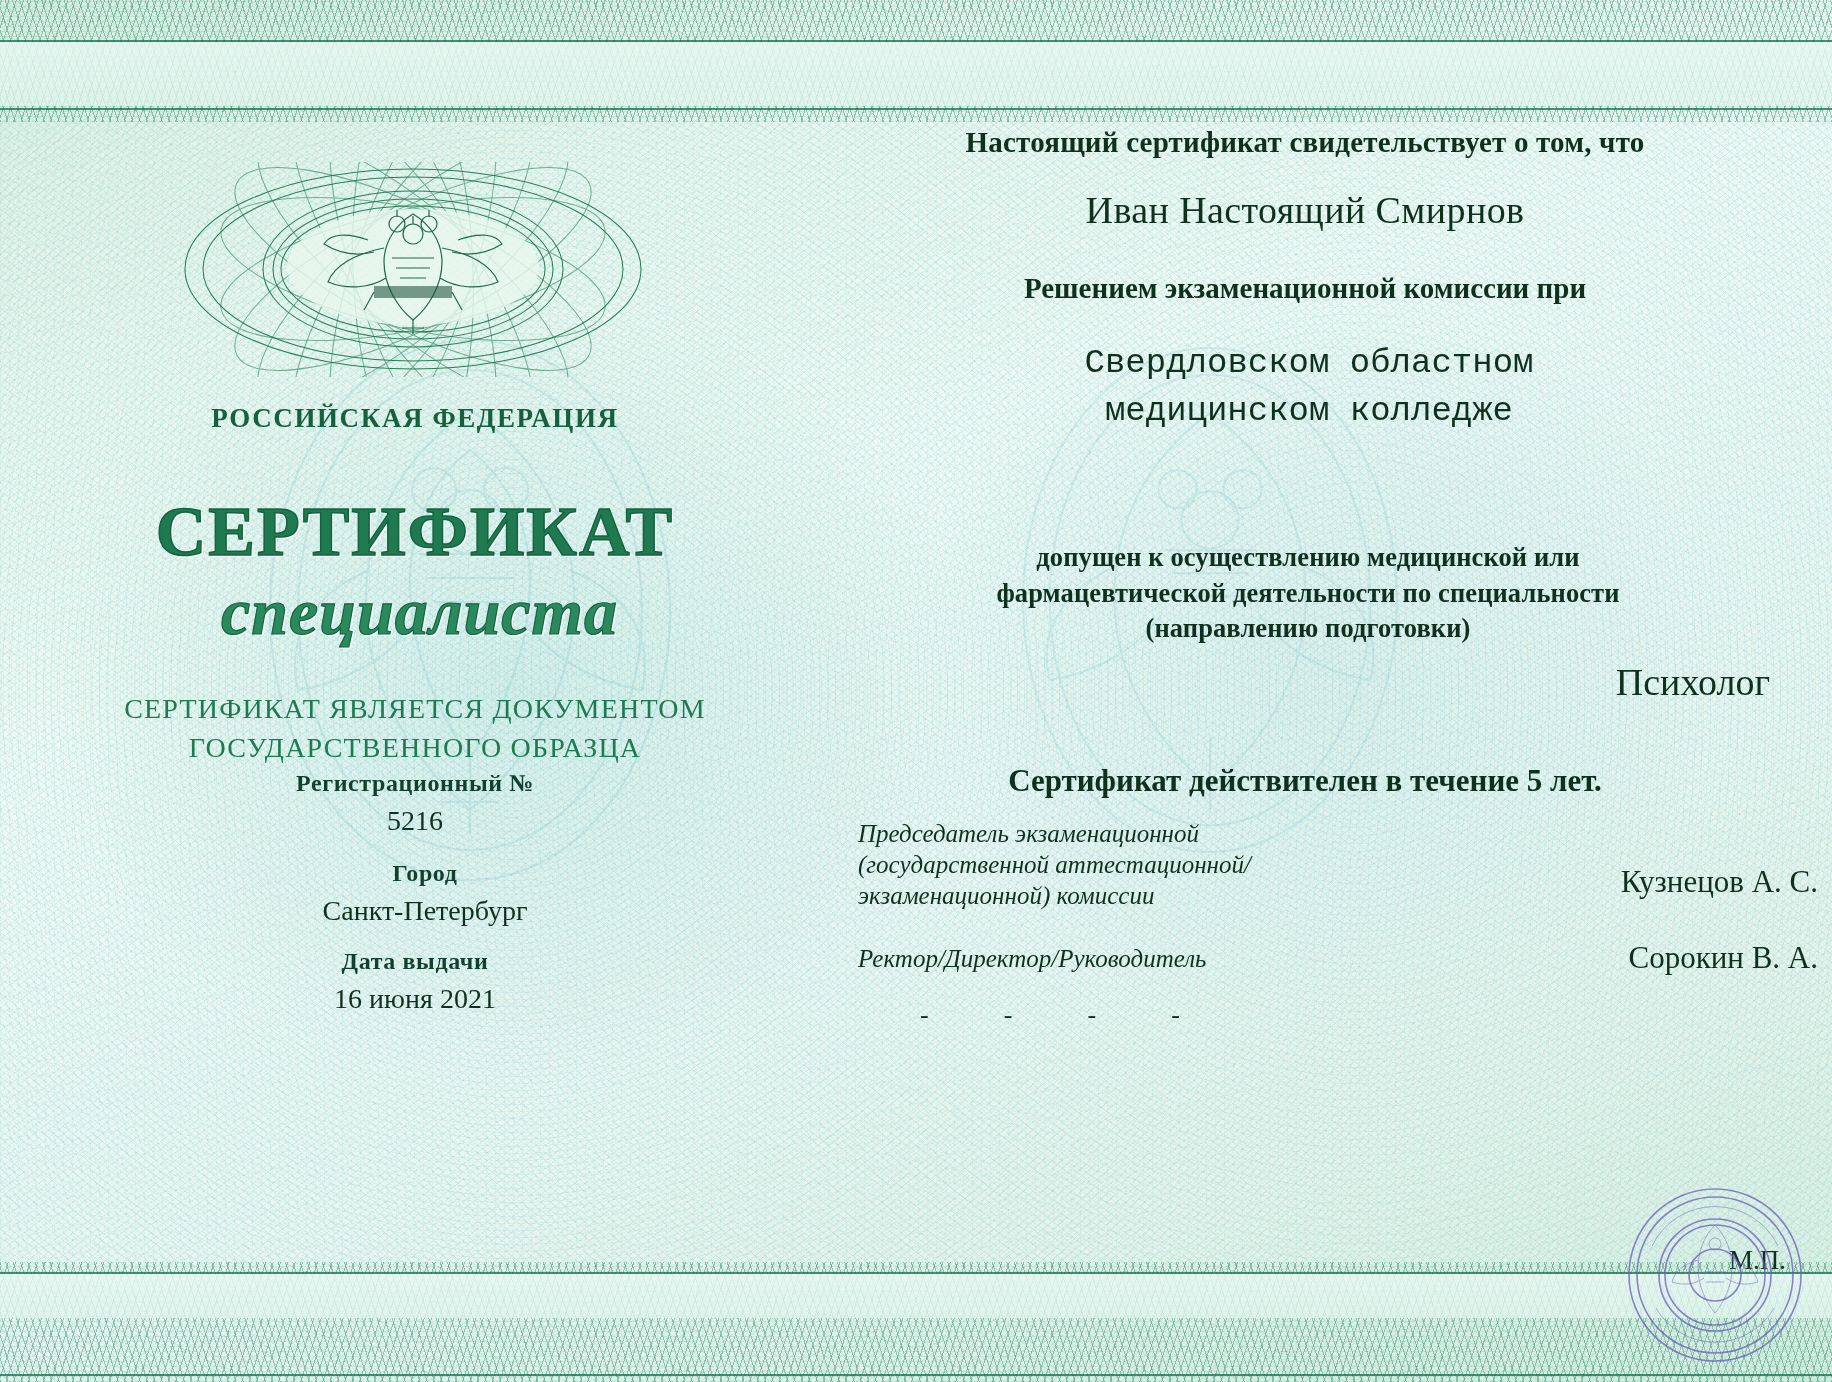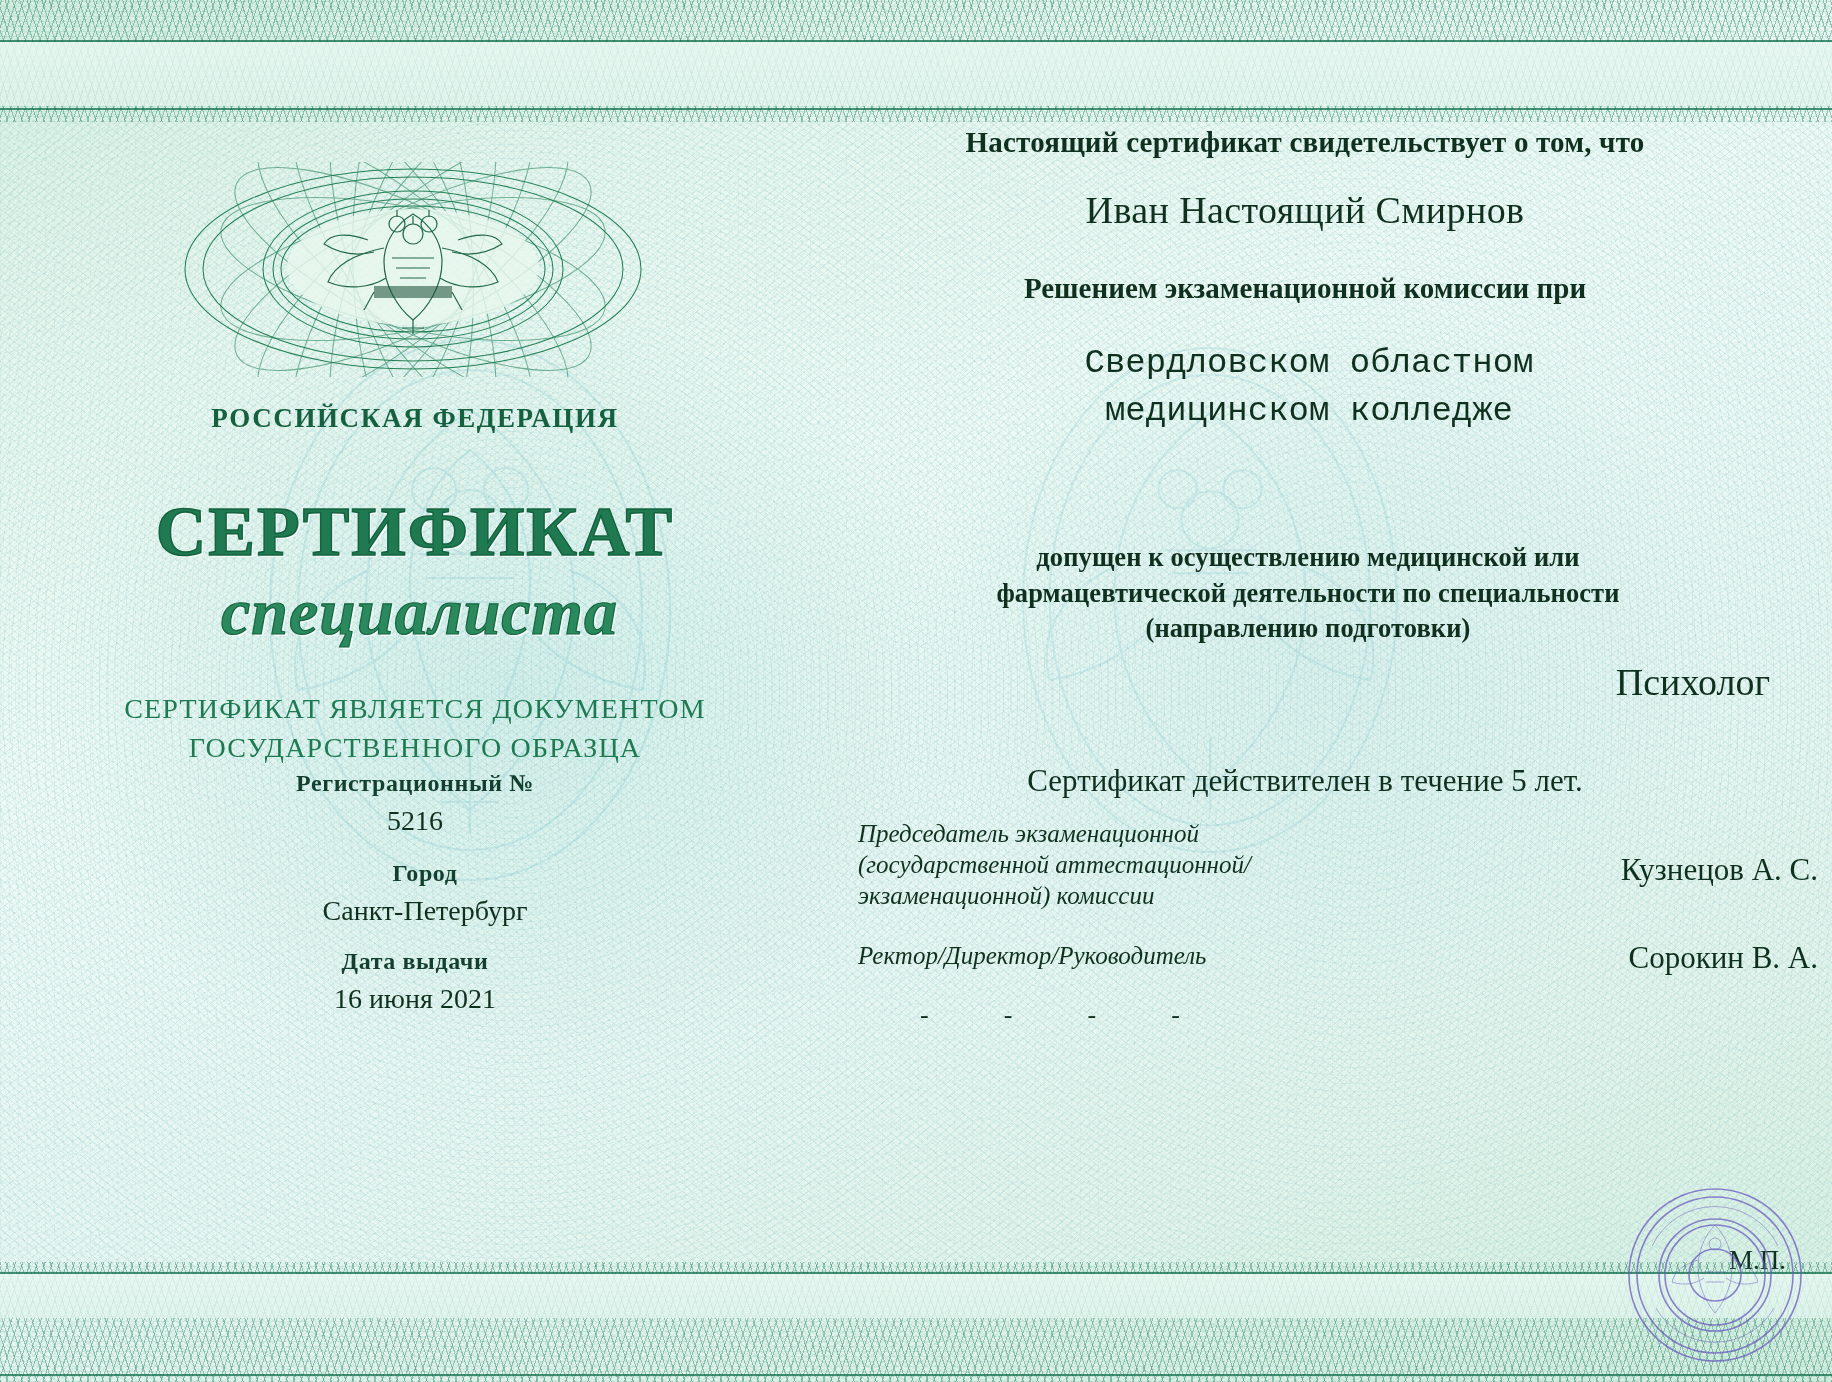--- a/index.html
+++ b/index.html
@@ -203,28 +203,28 @@
     font-weight: bold; font-size: 26.5px; line-height: 1.34;
     letter-spacing: .1px;
   }
   .r-spec {
     left: 0; top: 660px; width: 930px;
     font-size: 38px;
     text-align: right;
   }
   .r-valid {
     left: 0; top: 763px; width: 930px;
-    font-weight: normal; font-size: 31px;
+    font-weight: bold; font-size: 31px;
   }
 
   .sig-row {
     position: absolute;
     left: 18px; width: 960px;
     display: flex;
-    align-items: flex-start;
+    align-items: center;
     justify-content: space-between;
   }
   .sig-row .role {
     font-style: italic;
     font-size: 25px;
     line-height: 1.24;
     color: #10301f;
     max-width: 560px;
     text-align: left;
   }

